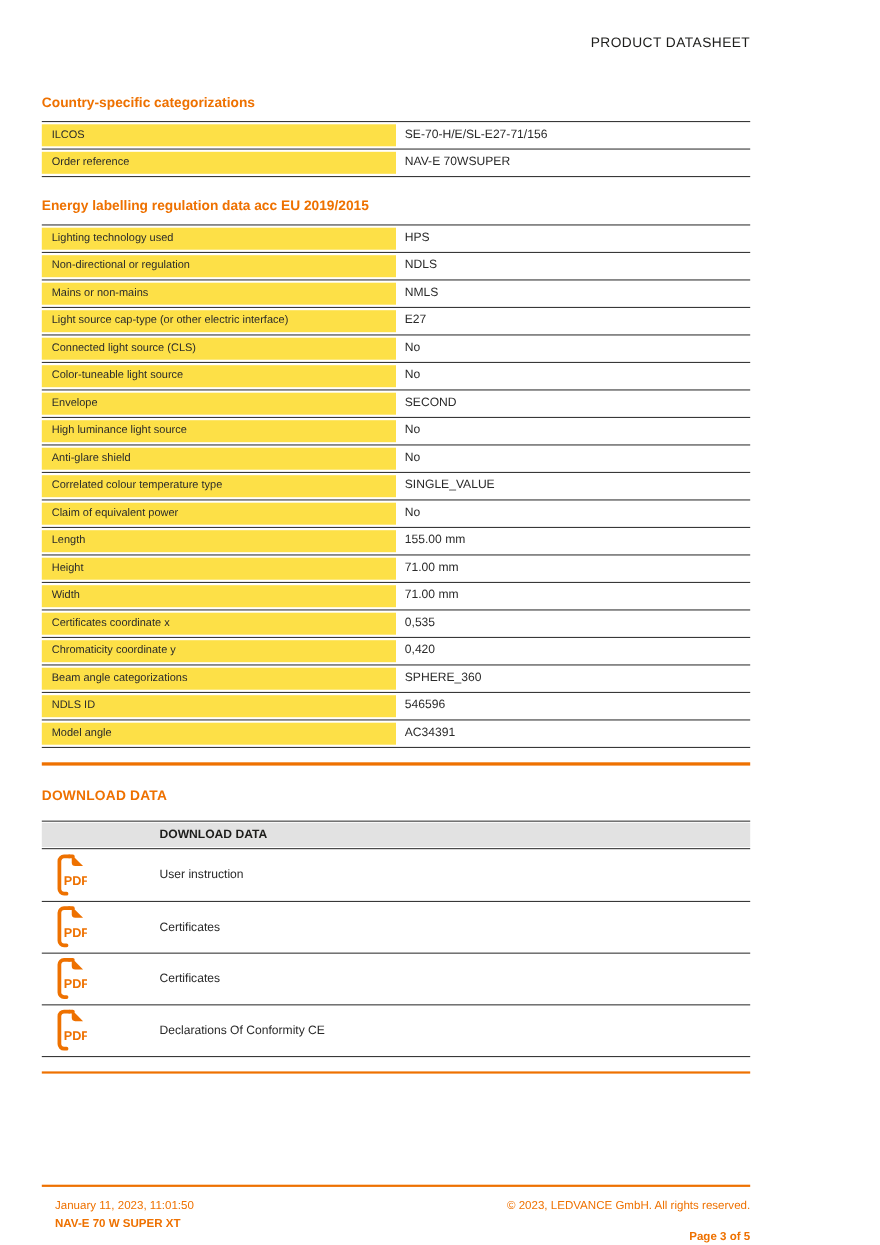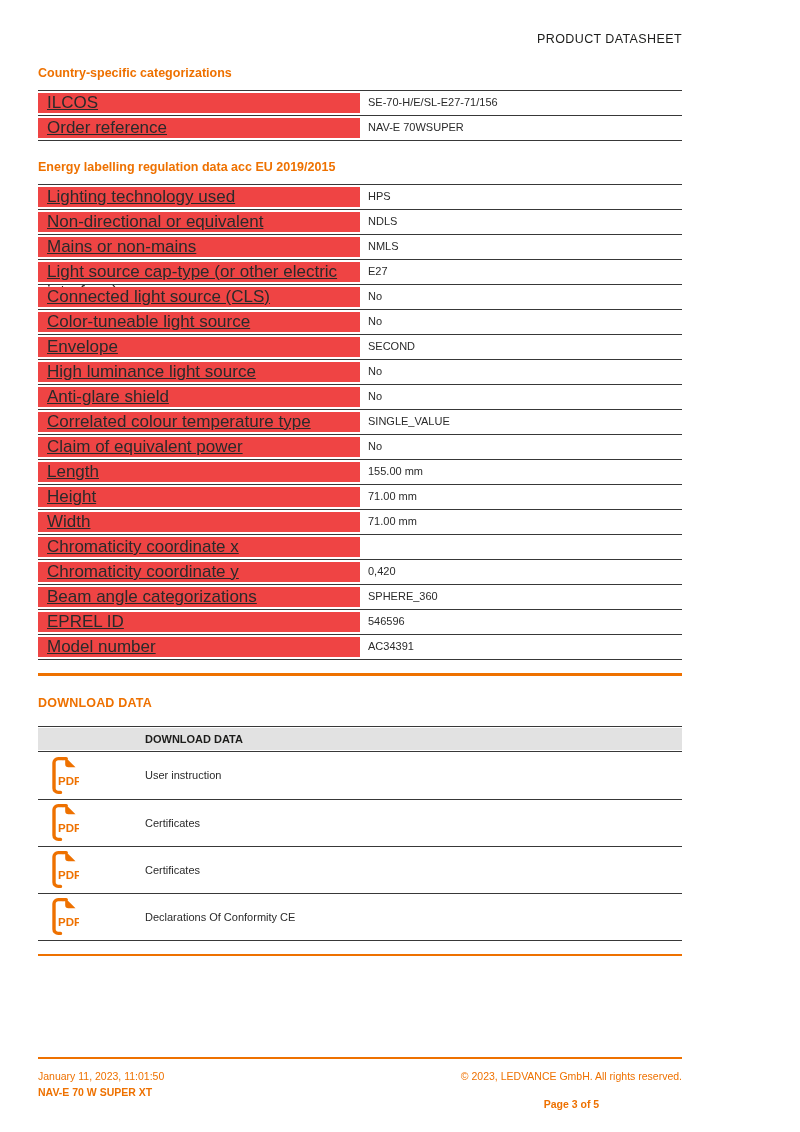--- a/index.html
+++ b/index.html
@@ -20,42 +20,41 @@
     letter-spacing:0.4px;
     color:#1d1d1b;
   }
 
   
   .sec-heading {
     color:#EE7100;
     font-size:12.5px;
     font-weight:bold;
   }
-  .h-country { margin-top:20px; }
+  .h-country { margin-top:40px; }
   .h-energy  { margin-top:19px; }
   .h-download{ margin-top:20px; letter-spacing:0.2px; }
 
   
   .spec-table { border-bottom:1.5px solid #383838; }
   .t-country { margin-top:10px; }
   .t-energy  { margin-top:10px; }
   .spec-row {
     display:flex;
     border-top:1.5px solid #383838;
     padding:2px 0;
     height:25px;
   }
   .spec-label {
     width:50%;
-    background:#ef4444;
-    font-size:17px;
+    background:#fde047;
+    font-size:10px;
     line-height:19.5px;
     padding-left:9px;
     color:#2a2a2a;
-    text-decoration:underline;
   }
   .spec-value {
     width:50%;
     font-size:11px;
     line-height:19.5px;
     padding-left:8px;
     color:#2a2a2a;
   }
 
   .orange-divider {
@@ -100,23 +99,24 @@
   
   .footer-rule {
     height:1.5px;
     background:#EE7100;
     margin-top:101px;
   }
   .footer {
     display:flex;
     justify-content:space-between;
     margin-top:11px;
+    margin-left:12px;
   }
   .footer .col { display:flex; flex-direction:column; gap:4px; }
-  .footer .col.right { text-align:center;gap:16px; }
+  .footer .col.right { text-align:right;gap:16px; }
   .f-text   { color:#EE7100; font-size:10.5px; }
   .f-strong { color:#EE7100; font-size:10.5px; font-weight:bold; }
 </style>
 </head>
 <body>
 
 <div class="page">
 
   <div class="doc-title">PRODUCT DATASHEET</div>
 
@@ -138,21 +138,21 @@
 
   <div>
     <div class="sec-heading h-energy">Energy labelling regulation data acc EU 2019/2015</div>
     <div class="spec-table t-energy">
   <div class="spec-row">
     <div class="spec-label">Lighting technology used</div>
     <div class="spec-value">HPS</div>
   </div>
 
   <div class="spec-row">
-    <div class="spec-label">Non-directional or equivalent</div>
+    <div class="spec-label">Non-directional or regulation</div>
     <div class="spec-value">NDLS</div>
   </div>
 
   <div class="spec-row">
     <div class="spec-label">Mains or non-mains</div>
     <div class="spec-value">NMLS</div>
   </div>
 
   <div class="spec-row">
     <div class="spec-label">Light source cap-type (or other electric interface)</div>
@@ -203,40 +203,41 @@
     <div class="spec-label">Height</div>
     <div class="spec-value">71.00 mm</div>
   </div>
 
   <div class="spec-row">
     <div class="spec-label">Width</div>
     <div class="spec-value">71.00 mm</div>
   </div>
 
   <div class="spec-row">
-    <div class="spec-label">Chromaticity coordinate x</div>
+    <div class="spec-label">Certificates coordinate x</div>
+    <div class="spec-value">0,535</div>
   </div>
 
   <div class="spec-row">
     <div class="spec-label">Chromaticity coordinate y</div>
     <div class="spec-value">0,420</div>
   </div>
 
   <div class="spec-row">
     <div class="spec-label">Beam angle categorizations</div>
     <div class="spec-value">SPHERE_360</div>
   </div>
 
   <div class="spec-row">
-    <div class="spec-label">EPREL ID</div>
+    <div class="spec-label">NDLS ID</div>
     <div class="spec-value">546596</div>
   </div>
 
   <div class="spec-row">
-    <div class="spec-label">Model number</div>
+    <div class="spec-label">Model angle</div>
     <div class="spec-value">AC34391</div>
   </div>
 </div>
   </div>
 </div>
 
   <div class="orange-divider"></div>
 
   <div class="sec-heading h-download">DOWNLOAD DATA</div>
 

